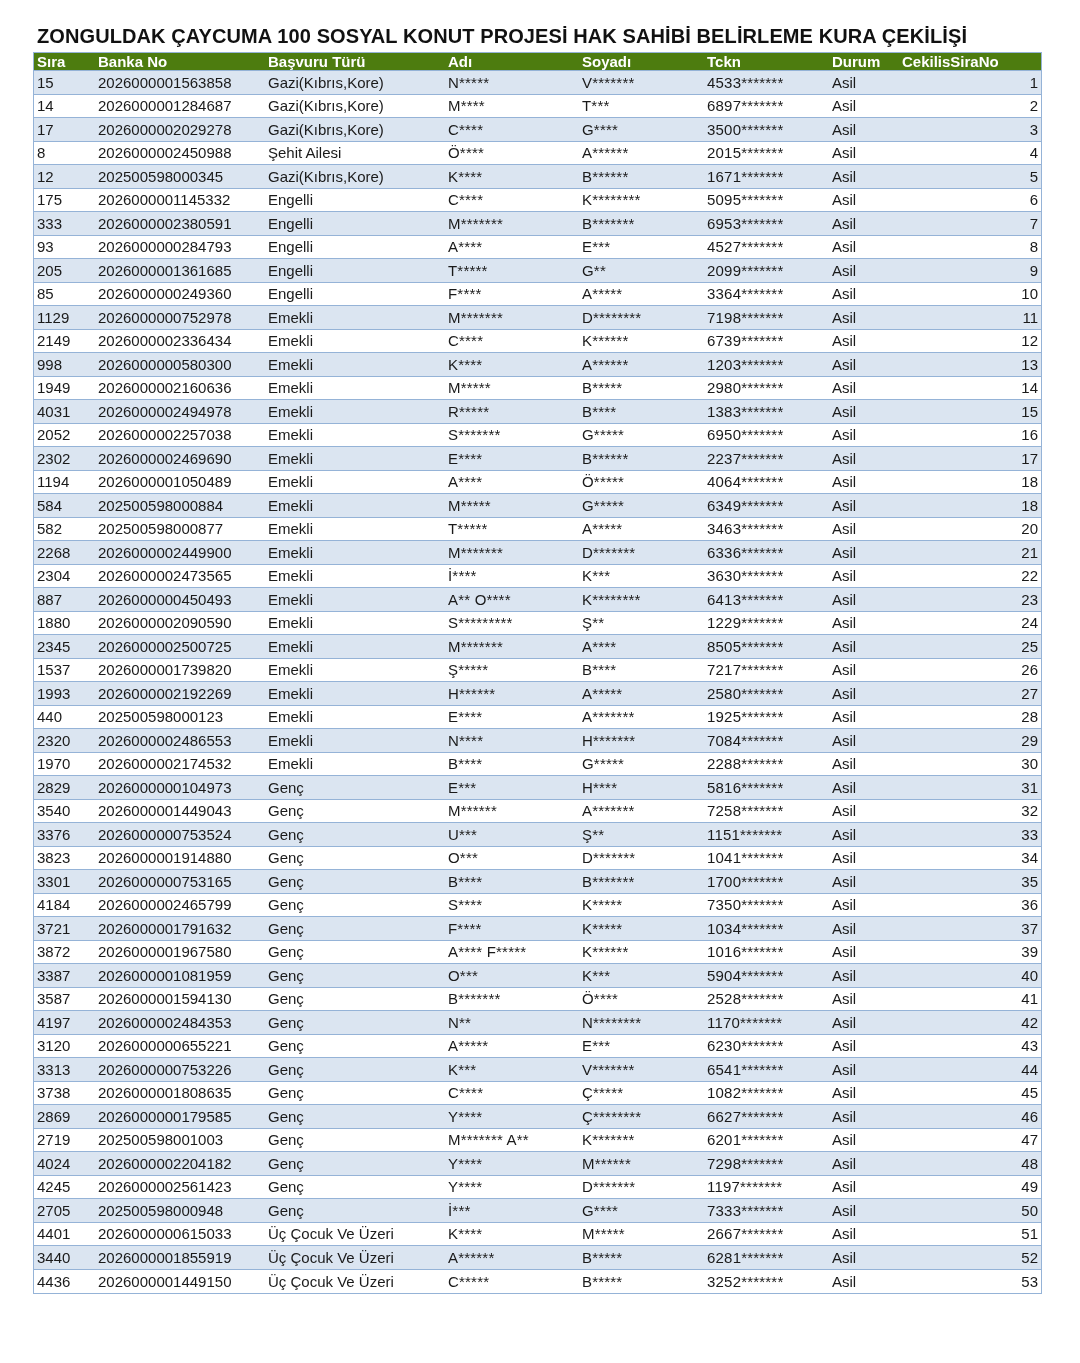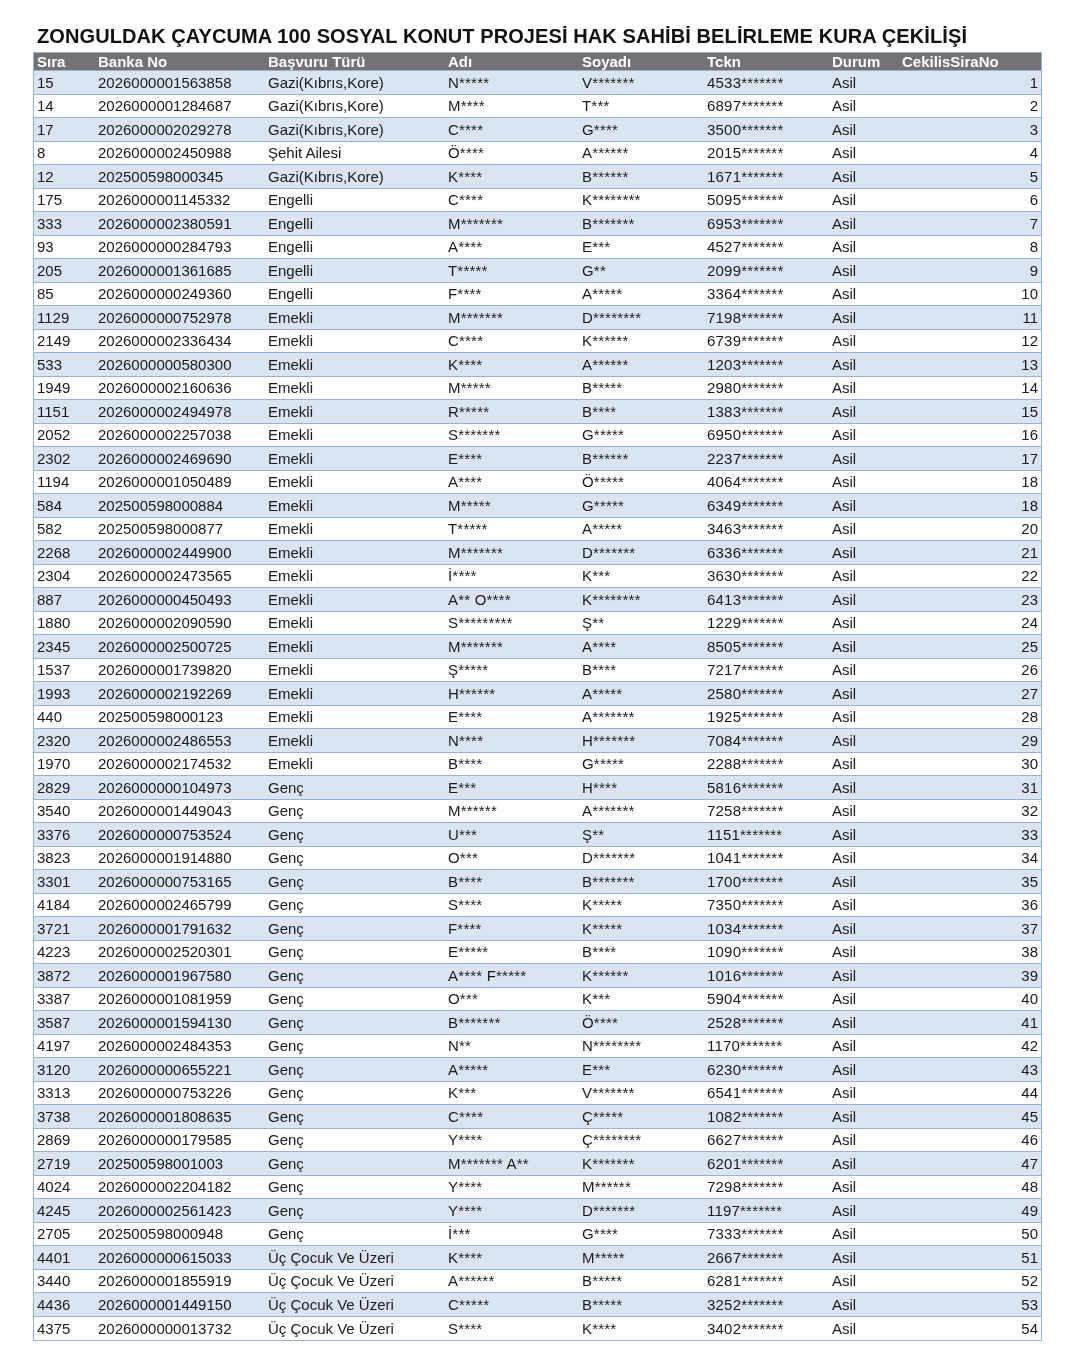--- a/index.html
+++ b/index.html
@@ -15,21 +15,21 @@
     .sheet {
       position: absolute; left: 33px; top: 52px; width: 1009px;
       border: 1.5px solid #95b3d7; box-sizing: border-box;
     }
     table { border-collapse: collapse; width: 100%; table-layout: fixed; }
     th, td {
       height: 23.5px; padding: 0 0 0 3px; font-size: 15px; text-align: left;
       white-space: nowrap; overflow: hidden; box-sizing: border-box;
     }
     thead th {
-      background: #737373; color: #ffffff; font-weight: bold; height: 14px;
+      background: #4d7c0f; color: #ffffff; font-weight: bold; height: 14px;
       border-bottom: 1.5px solid #95b3d7;
     }
     tbody tr td { border-top: 1.5px solid #95b3d7; }
     tbody tr:nth-child(odd) td { background: #dbe5f1; }
     tbody tr:nth-child(even) td { background: #ffffff; }
     td.masked { letter-spacing: 0.2px; }
     td.num { text-align: right; padding-right: 3px; }
     col.c-sira { width: 61px; }
     col.c-banka { width: 170px; }
     col.c-tur { width: 180px; }
@@ -183,41 +183,41 @@
           <td>2149</td>
           <td>2026000002336434</td>
           <td>Emekli</td>
           <td class="masked">C****</td>
           <td class="masked">K******</td>
           <td class="masked">6739*******</td>
           <td>Asil</td>
           <td class="num">12</td>
         </tr>
         <tr>
-          <td>533</td>
+          <td>998</td>
           <td>2026000000580300</td>
           <td>Emekli</td>
           <td class="masked">K****</td>
           <td class="masked">A******</td>
           <td class="masked">1203*******</td>
           <td>Asil</td>
           <td class="num">13</td>
         </tr>
         <tr>
           <td>1949</td>
           <td>2026000002160636</td>
           <td>Emekli</td>
           <td class="masked">M*****</td>
           <td class="masked">B*****</td>
           <td class="masked">2980*******</td>
           <td>Asil</td>
           <td class="num">14</td>
         </tr>
         <tr>
-          <td>1151</td>
+          <td>4031</td>
           <td>2026000002494978</td>
           <td>Emekli</td>
           <td class="masked">R*****</td>
           <td class="masked">B****</td>
           <td class="masked">1383*******</td>
           <td>Asil</td>
           <td class="num">15</td>
         </tr>
         <tr>
           <td>2052</td>
@@ -431,30 +431,20 @@
         </tr>
         <tr>
           <td>3721</td>
           <td>2026000001791632</td>
           <td>Genç</td>
           <td class="masked">F****</td>
           <td class="masked">K*****</td>
           <td class="masked">1034*******</td>
           <td>Asil</td>
           <td class="num">37</td>
-        </tr>
-        <tr>
-          <td>4223</td>
-          <td>2026000002520301</td>
-          <td>Genç</td>
-          <td class="masked">E*****</td>
-          <td class="masked">B****</td>
-          <td class="masked">1090*******</td>
-          <td>Asil</td>
-          <td class="num">38</td>
         </tr>
         <tr>
           <td>3872</td>
           <td>2026000001967580</td>
           <td>Genç</td>
           <td class="masked">A**** F*****</td>
           <td class="masked">K******</td>
           <td class="masked">1016*******</td>
           <td>Asil</td>
           <td class="num">39</td>
@@ -592,25 +582,15 @@
         <tr>
           <td>4436</td>
           <td>2026000001449150</td>
           <td>Üç Çocuk Ve Üzeri</td>
           <td class="masked">C*****</td>
           <td class="masked">B*****</td>
           <td class="masked">3252*******</td>
           <td>Asil</td>
           <td class="num">53</td>
         </tr>
-        <tr>
-          <td>4375</td>
-          <td>2026000000013732</td>
-          <td>Üç Çocuk Ve Üzeri</td>
-          <td class="masked">S****</td>
-          <td class="masked">K****</td>
-          <td class="masked">3402*******</td>
-          <td>Asil</td>
-          <td class="num">54</td>
-        </tr>
       </tbody>
   </table>
 </div>
 
 </body></html>

